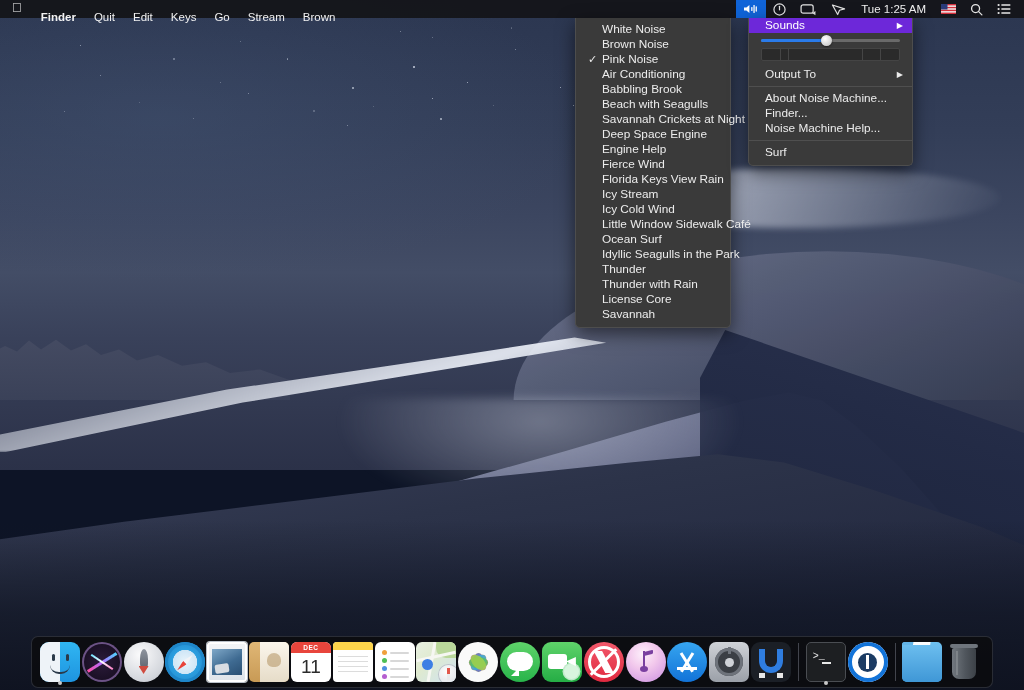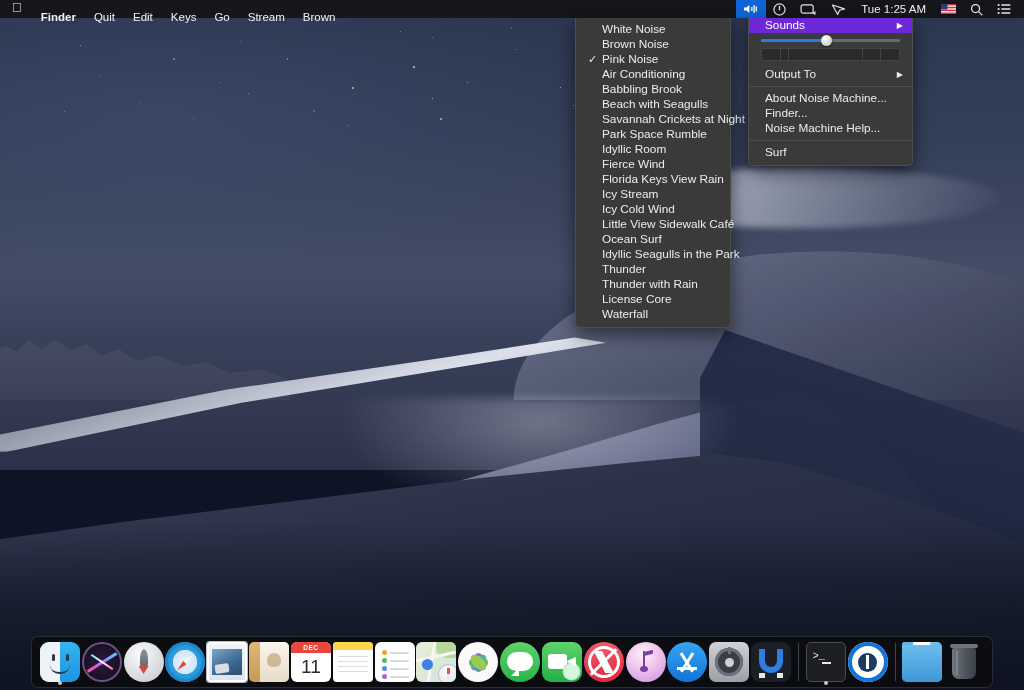--- a/index.html
+++ b/index.html
@@ -392,33 +392,33 @@
 </div>
 
 <div class="menu" id="sounds-menu">
     <div class="mi"><span>White Noise</span></div>
     <div class="mi"><span>Brown Noise</span></div>
     <div class="mi"><span class="tick">✓</span><span>Pink Noise</span></div>
     <div class="mi"><span>Air Conditioning</span></div>
     <div class="mi"><span>Babbling Brook</span></div>
     <div class="mi"><span>Beach with Seagulls</span></div>
     <div class="mi"><span>Savannah Crickets at Night</span></div>
-    <div class="mi"><span>Park Space Rumble</span></div>
-    <div class="mi"><span>Idyllic Room</span></div>
+    <div class="mi"><span>Deep Space Engine</span></div>
+    <div class="mi"><span>Engine Help</span></div>
     <div class="mi"><span>Fierce Wind</span></div>
     <div class="mi"><span>Florida Keys View Rain</span></div>
     <div class="mi"><span>Icy Stream</span></div>
     <div class="mi"><span>Icy Cold Wind</span></div>
-    <div class="mi"><span>Little View Sidewalk Café</span></div>
+    <div class="mi"><span>Little Window Sidewalk Café</span></div>
     <div class="mi"><span>Ocean Surf</span></div>
     <div class="mi"><span>Idyllic Seagulls in the Park</span></div>
     <div class="mi"><span>Thunder</span></div>
     <div class="mi"><span>Thunder with Rain</span></div>
     <div class="mi"><span>License Core</span></div>
-    <div class="mi"><span>Waterfall</span></div>
+    <div class="mi"><span>Savannah</span></div>
   </div>
 
 <div class="menu" id="main-menu">
   <div class="mi hdr sel">
     <span>Sounds</span>
     <span class="arrow">▶</span>
   </div>
 
   <div class="slider-row">
     <div class="track">

